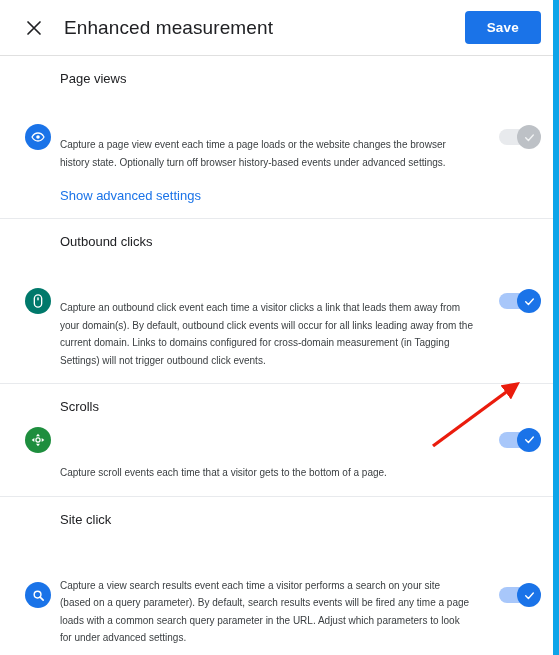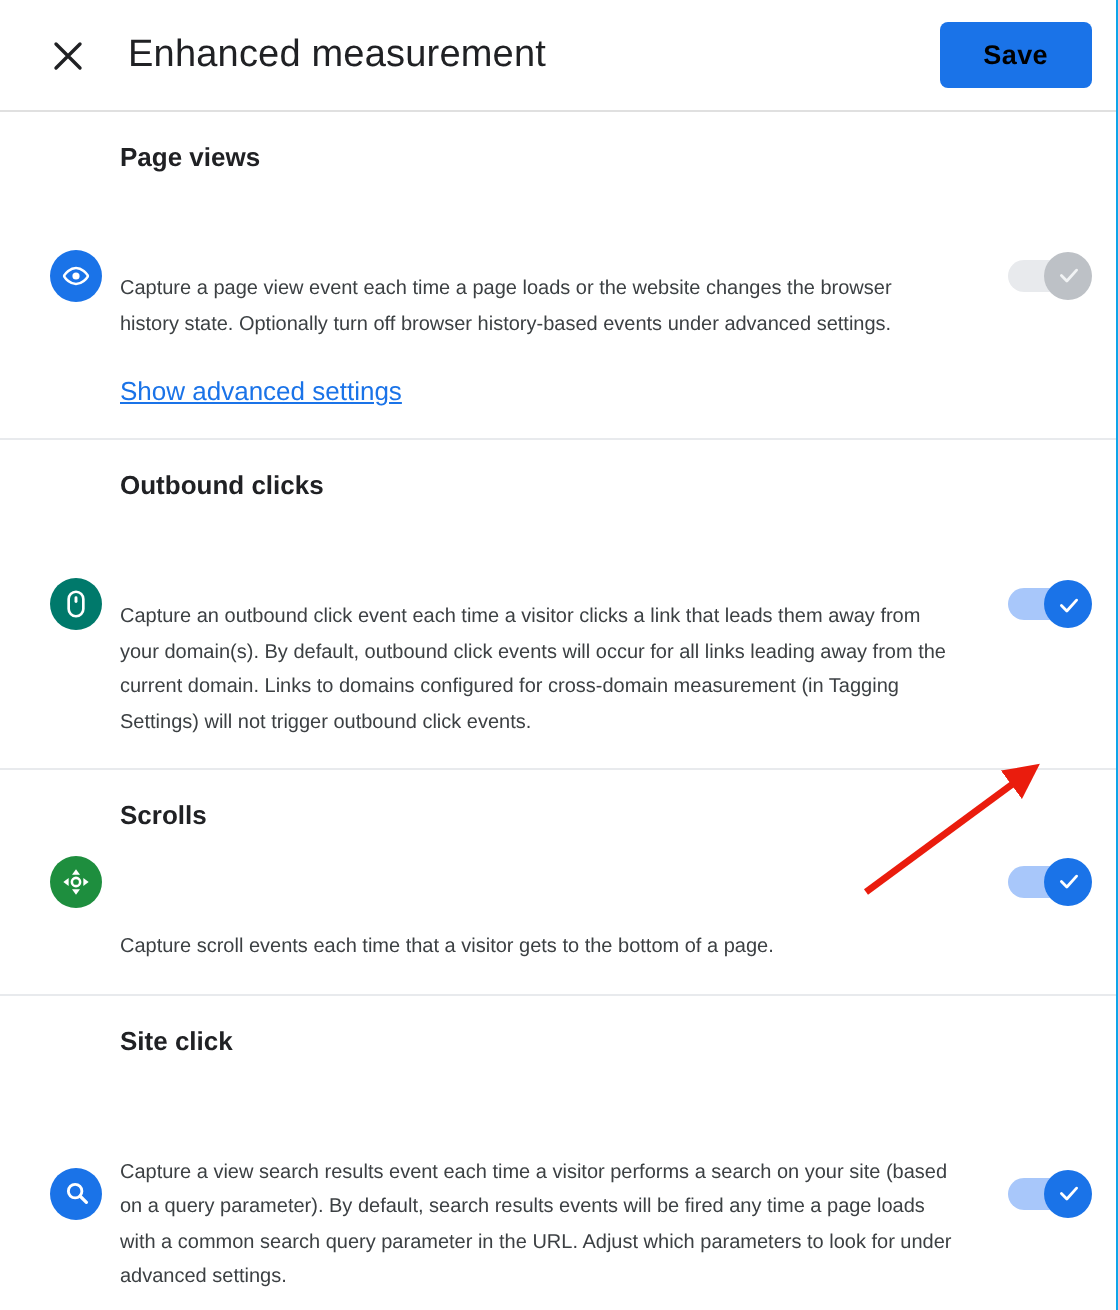--- a/index.html
+++ b/index.html
@@ -12,21 +12,21 @@
     overflow: hidden;
     background: #ffffff;
     font-family: "Liberation Sans", sans-serif;
     -webkit-font-smoothing: antialiased;
   }
   .panel {
     position: relative;
     width: 559px;
     height: 655px;
     box-sizing: border-box;
-    border-right: 1px solid #0ea5e9;
+    border-right: 6px solid #0ea5e9;
     background: #ffffff;
     overflow: hidden;
   }
 
   
   .header {
     height: 56px;
     box-sizing: border-box;
     display: flex;
     align-items: center;
@@ -49,21 +49,21 @@
   .header-title {
     font-size: 19px;
     color: #202124;
     margin-left: 16px;
     letter-spacing: 0.1px;
     white-space: nowrap;
   }
   .header-spacer { flex: 1 1 auto; }
   .save-btn {
     background: #1a73e8;
-    color: #000000;
+    color: #ffffff;
     border: none;
     border-radius: 4px;
     font-size: 13.5px;
     font-weight: bold;
     padding: 9px 22px;
     cursor: pointer;
     font-family: "Liberation Sans", sans-serif;
     letter-spacing: 0.2px;
   }
 
@@ -86,37 +86,36 @@
     justify-content: center;
     align-self: center;
   }
   .row-body {
     flex: 1 1 auto;
     min-width: 0;
     padding-right: 14px;
   }
   .row-title {
     font-size: 13px;
-    font-weight: bold;
+    font-weight: normal;
     color: #202124;
     line-height: 18px;
     margin-bottom: 3px;
   }
   .row-desc {
     font-size: 10px;
     color: #3c4043;
     line-height: 17.5px;
     margin-top: 48px;
   }
   .adv-link {
     display: inline-block;
     margin-top: 17px;
     font-size: 13px;
     color: #1a73e8;
-    text-decoration: underline;
     cursor: pointer;
   }
   .row-toggle-cell {
     flex: 0 0 52px;
     display: flex;
     align-items: center;
     justify-content: flex-end;
     align-self: center;
   }
 

